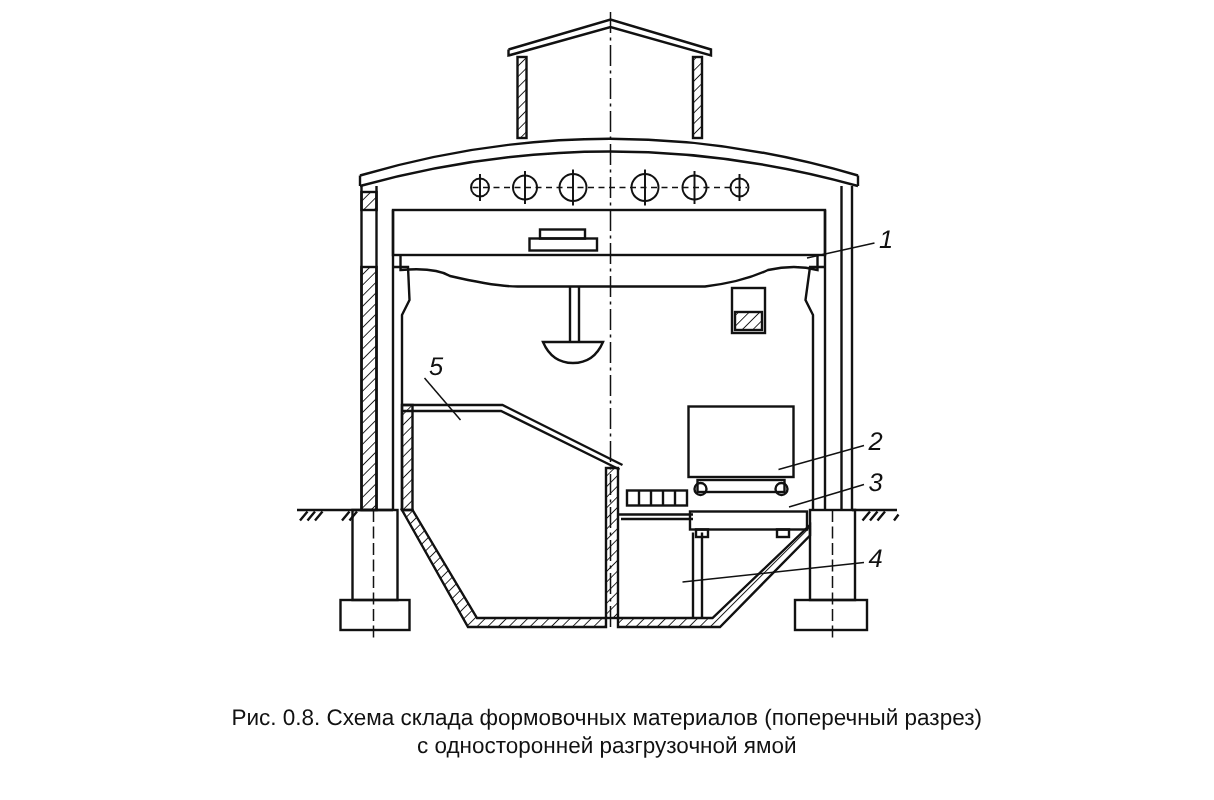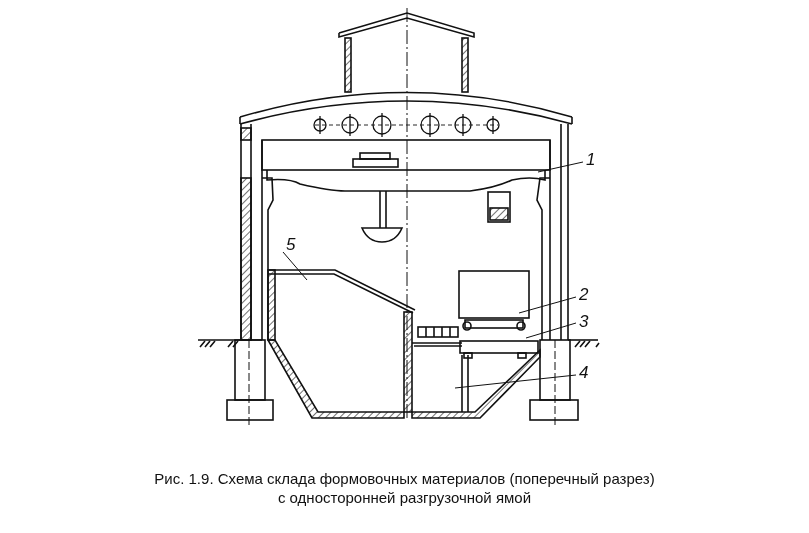--- a/index.html
+++ b/index.html
@@ -142,14 +142,14 @@
     </g>
   </g>
 
   <text class="lbl" x="586" y="165">1</text>
   <text class="lbl" x="579" y="300">2</text>
   <text class="lbl" x="579" y="327">3</text>
   <text class="lbl" x="579" y="378">4</text>
   <text class="lbl" x="286" y="250">5</text>
 </svg>
 
-<div class="cap" style="top:470px;">Рис. 1.9. Схема склада формовочных материалов (поперечный разрез)</div>
+<div class="cap" style="top:470px;">Рис. 0.8. Схема склада формовочных материалов (поперечный разрез)</div>
 <div class="cap" style="top:489px;">с односторонней разгрузочной ямой</div>
 
 </body></html>

